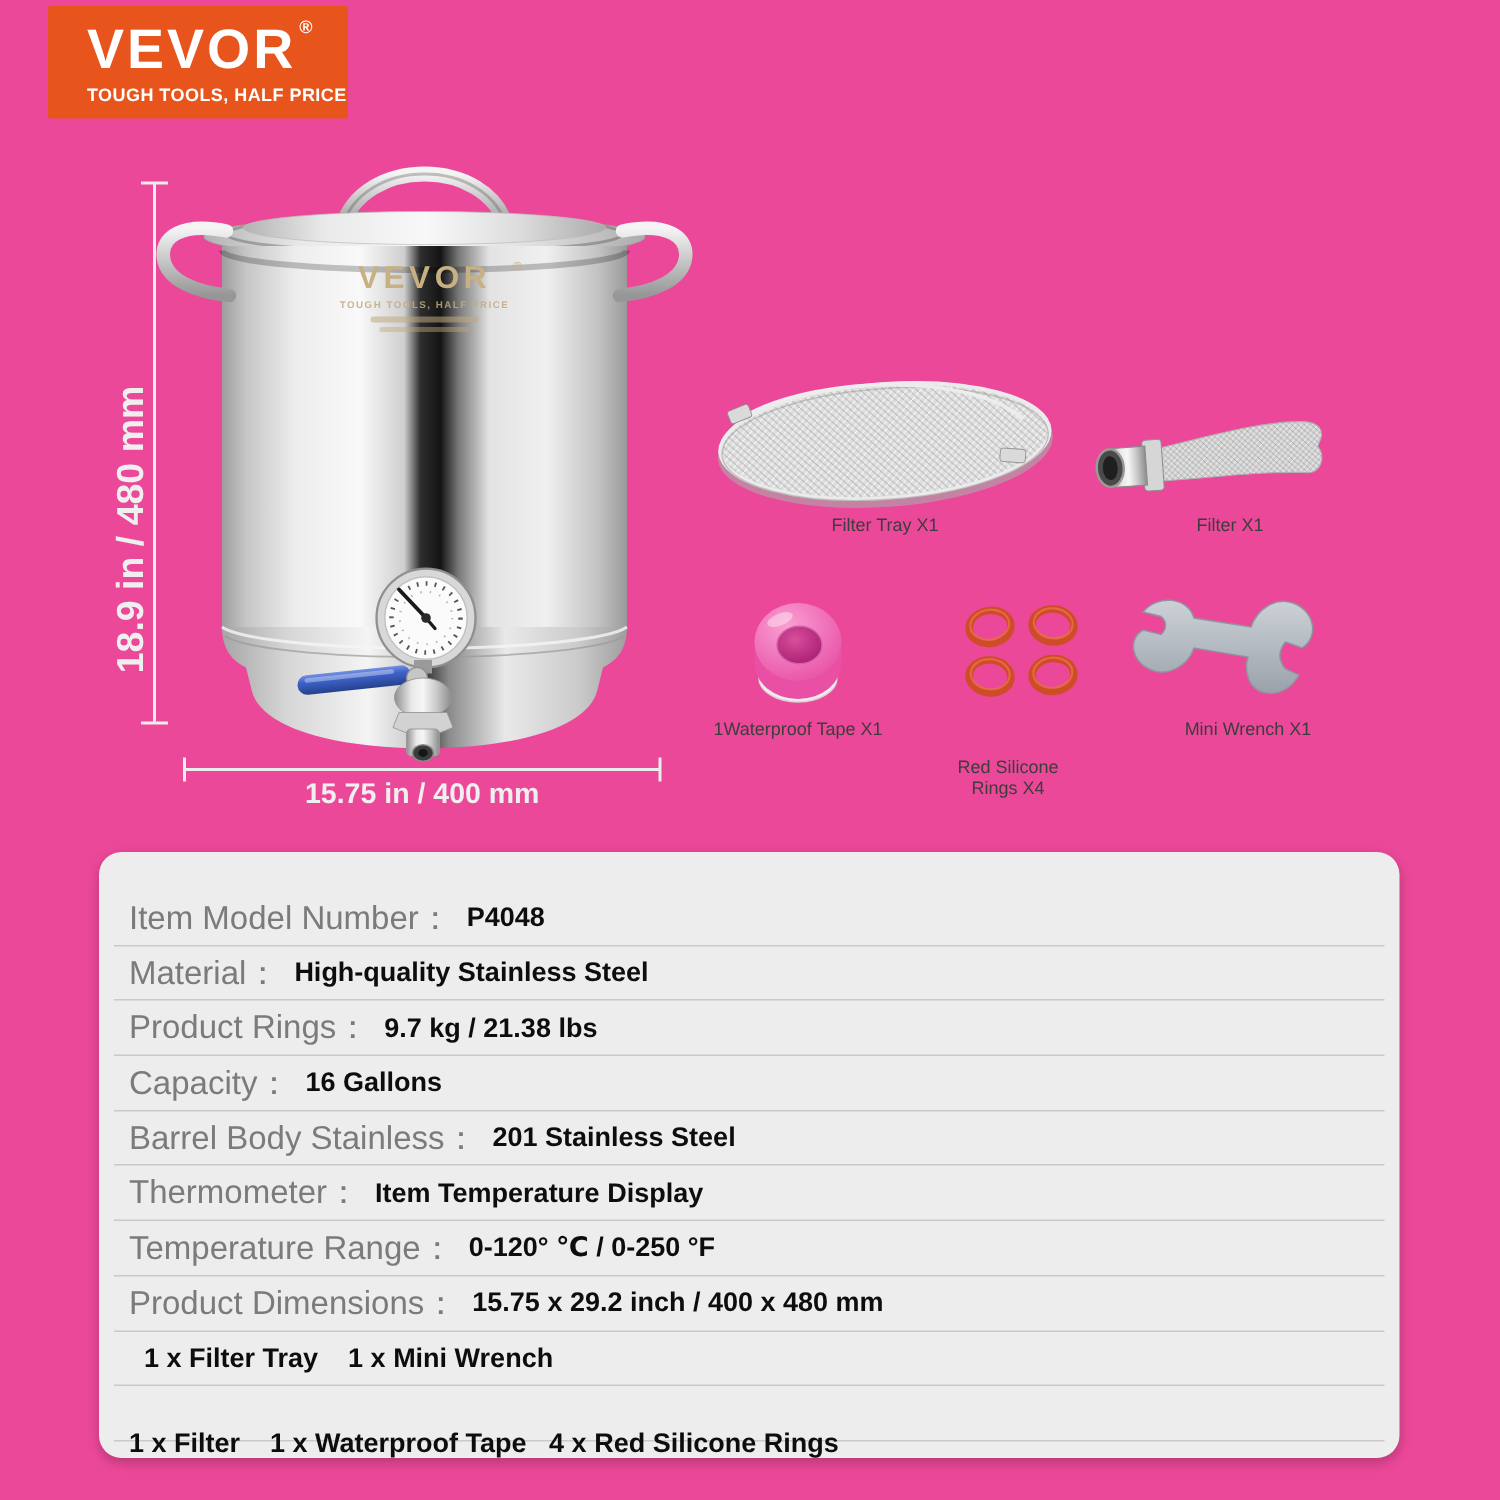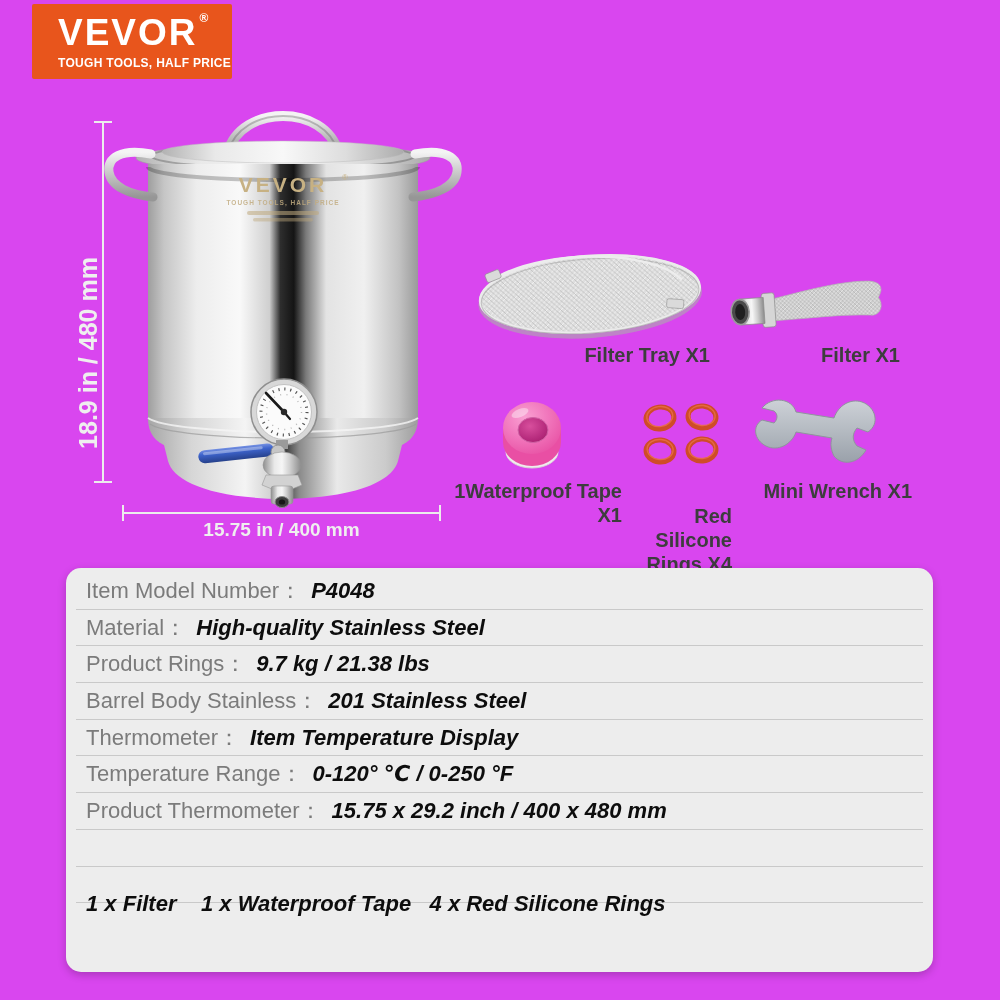--- a/index.html
+++ b/index.html
@@ -1,18 +1,18 @@
 <!DOCTYPE html>
 <html><head>
 <meta charset="utf-8">
 <style>
   html,body{margin:0;padding:0;background:#6f6f6f;}
   .stage{
     position:relative;width:1000px;height:1000px;overflow:hidden;
-    background:#d946ef;
+    background:#ec4899;
     font-family:"Liberation Sans","DejaVu Sans",sans-serif;
   }
   
   .logo{
     position:absolute;left:32px;top:4px;width:200px;height:75px;
     background:#e8551c;border-radius:2px;
     display:flex;flex-direction:column;justify-content:center;
     padding-left:26px;box-sizing:border-box;color:#fff;
   }
   .logo-brand-row{display:flex;align-items:flex-start;line-height:1;}
@@ -24,35 +24,35 @@
   .dim-label{position:absolute;color:#efefef;font-weight:700;white-space:nowrap;}
   .dim-label-v{
     left:88px;top:353px;font-size:25px;
     transform:translate(-50%,-50%) rotate(-90deg);
   }
   .dim-label-h{
     left:123px;top:519px;width:317px;text-align:center;font-size:19px;
   }
   
   .acc-label{
-    position:absolute;color:#3d3d3d;font-size:20px;font-weight:700;
-    text-align:right;white-space:pre-line;line-height:1.2;
+    position:absolute;color:#3d3d3d;font-size:12px;font-weight:400;
+    text-align:center;white-space:pre-line;line-height:1.2;
   }
   
   .spec-panel{
     position:absolute;left:66px;top:568px;width:867px;height:404px;
     background:#ededed;border-radius:15px;box-sizing:border-box;
-    padding:5px 10px 0 10px;box-shadow:0 3px 8px rgba(0,0,0,.22);
+    padding:26px 10px 0 10px;box-shadow:0 3px 8px rgba(0,0,0,.22);
   }
   .spec-row{
     height:36.7px;box-sizing:border-box;border-bottom:1px solid #c9c9c9;
     display:flex;align-items:center;padding-left:10px;
   }
   .spec-label{color:#7b7b7b;font-size:22px;white-space:pre;}
-  .spec-value{color:#0d0d0d;font-size:22px;font-weight:700;white-space:pre;margin-left:10px;font-style:italic;}
+  .spec-value{color:#0d0d0d;font-size:18px;font-weight:700;white-space:pre;margin-left:10px;}
   .spec-label:empty + .spec-value{margin-left:0;margin-top:40px;}
   svg{position:absolute;overflow:visible;}
   text{font-family:"Liberation Sans","DejaVu Sans",sans-serif;}
 </style>
 </head>
 <body>
 
 <div class="stage">
 
   <div class="logo">
@@ -286,36 +286,41 @@
     </div>
     <div class="spec-row">
       <span class="spec-label">Material：</span>
       <span class="spec-value">High-quality Stainless Steel</span>
     </div>
     <div class="spec-row">
       <span class="spec-label">Product Rings：</span>
       <span class="spec-value">9.7 kg / 21.38 lbs</span>
     </div>
     <div class="spec-row">
+      <span class="spec-label">Capacity：</span>
+      <span class="spec-value">16 Gallons</span>
+    </div>
+    <div class="spec-row">
       <span class="spec-label">Barrel Body Stainless：</span>
       <span class="spec-value">201 Stainless Steel</span>
     </div>
     <div class="spec-row">
       <span class="spec-label">Thermometer：</span>
       <span class="spec-value">Item Temperature Display</span>
     </div>
     <div class="spec-row">
       <span class="spec-label">Temperature Range：</span>
       <span class="spec-value">0-120° ℃ / 0-250 °F</span>
     </div>
     <div class="spec-row">
-      <span class="spec-label">Product Thermometer：</span>
+      <span class="spec-label">Product Dimensions：</span>
       <span class="spec-value">15.75 x 29.2 inch / 400 x 480 mm</span>
     </div>
     <div class="spec-row">
+      <span class="spec-value">1 x Filter Tray    1 x Mini Wrench</span>
     </div>
     <div class="spec-row">
       <span class="spec-label"></span>
       <span class="spec-value">1 x Filter    1 x Waterproof Tape   4 x Red Silicone Rings</span>
     </div>
   </div>
 
 </div>
 
 </body></html>

